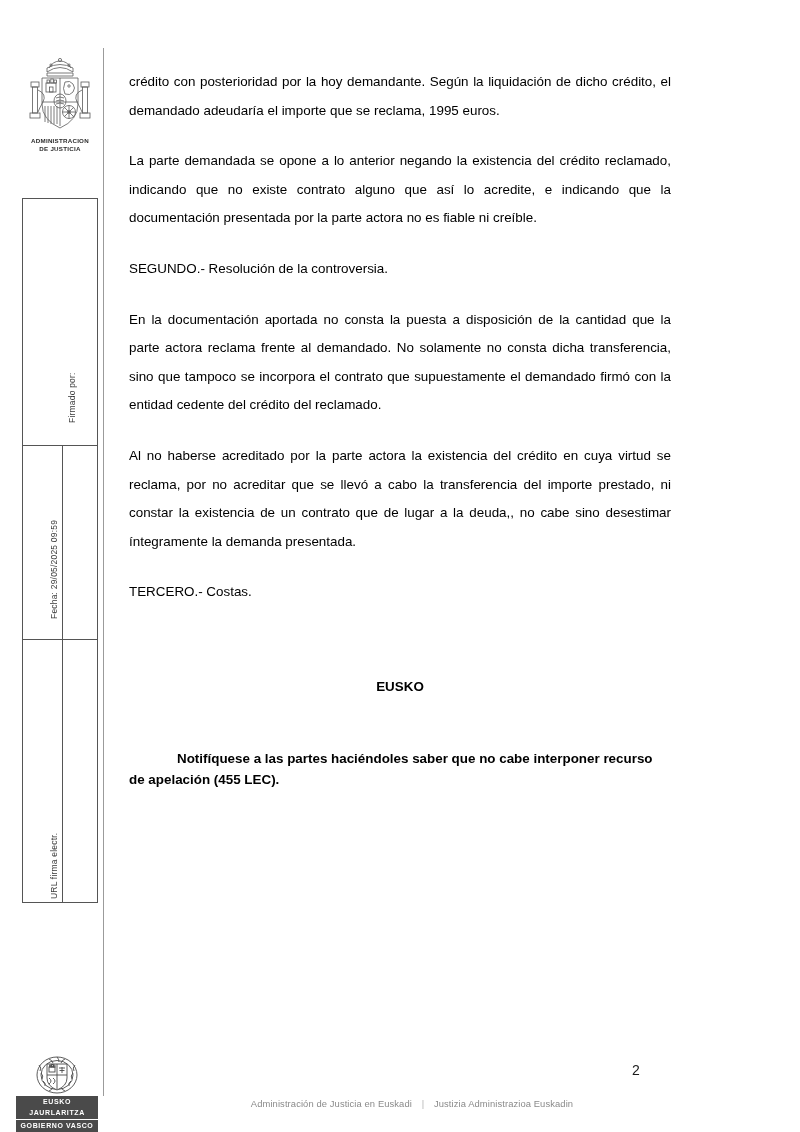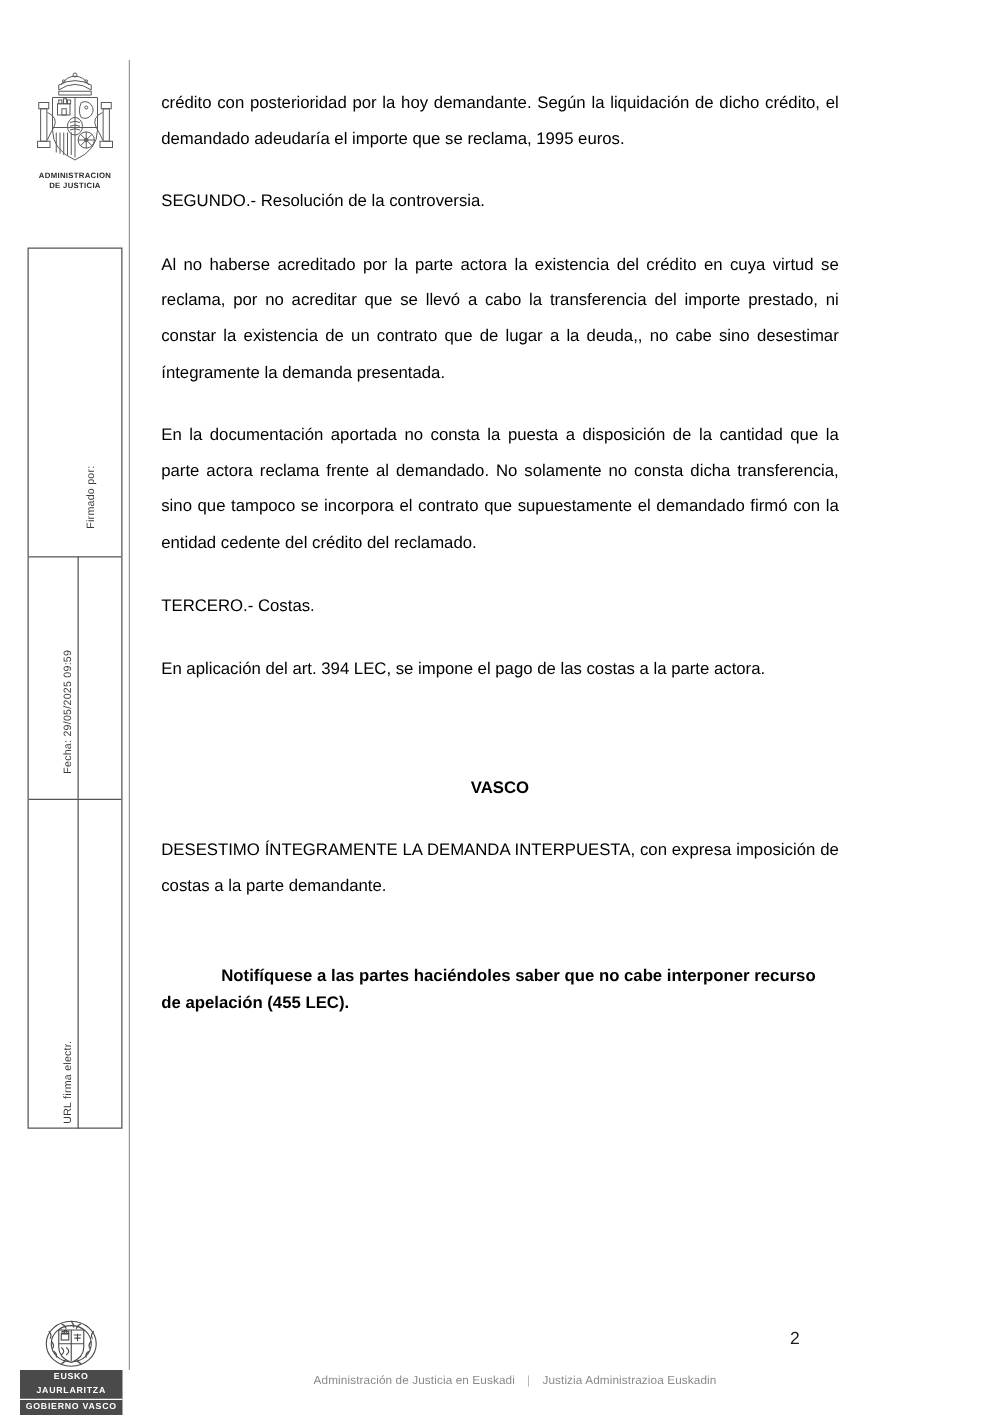--- a/index.html
+++ b/index.html
@@ -283,36 +283,35 @@
         <span>EUSKO JAURLARITZA</span>
         <span class="l2">GOBIERNO VASCO</span>
       </div>
     </div>
   </div>
 
   <div class="body-col">
 
     <p class="para">crédito con posterioridad por la hoy demandante. Según la liquidación de dicho crédito, el demandado adeudaría el importe que se reclama, 1995 euros.</p>
 
+    <p class="para">La parte demandada se opone a lo anterior negando la existencia del crédito reclamado, indicando que no existe contrato alguno que así lo acredite, e indicando que la documentación presentada por la parte actora no es fiable ni creíble.</p>
 
     <p class="para bold">SEGUNDO.- Resolución de la controversia.</p>
 
+    <p class="para">En la documentación aportada no consta la puesta a disposición de la cantidad que la parte actora reclama frente al demandado. No solamente no consta dicha transferencia, sino que tampoco se incorpora el contrato que supuestamente el demandado firmó con la entidad cedente del crédito del reclamado.</p>
+
     <p class="para">Al no haberse acreditado por la parte actora la existencia del crédito en cuya virtud se reclama, por no acreditar que se llevó a cabo la transferencia del importe prestado, ni constar la existencia de un contrato que de lugar a la deuda,, no cabe sino desestimar íntegramente la demanda presentada.</p>
 
-    <p class="para">En la documentación aportada no consta la puesta a disposición de la cantidad que la parte actora reclama frente al demandado. No solamente no consta dicha transferencia, sino que tampoco se incorpora el contrato que supuestamente el demandado firmó con la entidad cedente del crédito del reclamado.</p>
-
     <p class="para bold tight">TERCERO.- Costas.</p>
 
-    <p class="para">En aplicación del art. 394 LEC, se impone el pago de las costas a la parte actora.</p>
 
     <div class="gap-lg"></div>
 
-    <p class="center">VASCO</p>
-
-    <p class="para bold">DESESTIMO ÍNTEGRAMENTE LA DEMANDA INTERPUESTA, con expresa imposición de costas a la parte demandante.</p>
+    <p class="center">EUSKO</p>
+
 
     <div class="gap-md"></div>
 
     <p class="plain"><span class="indent"></span><span>Notifíquese a las partes haciéndoles saber que no cabe interponer recurso de apelación (455 LEC).</span></p>
 
     <div class="gap-md"></div>
 
   </div>
 
   <div class="page-number">2</div>

